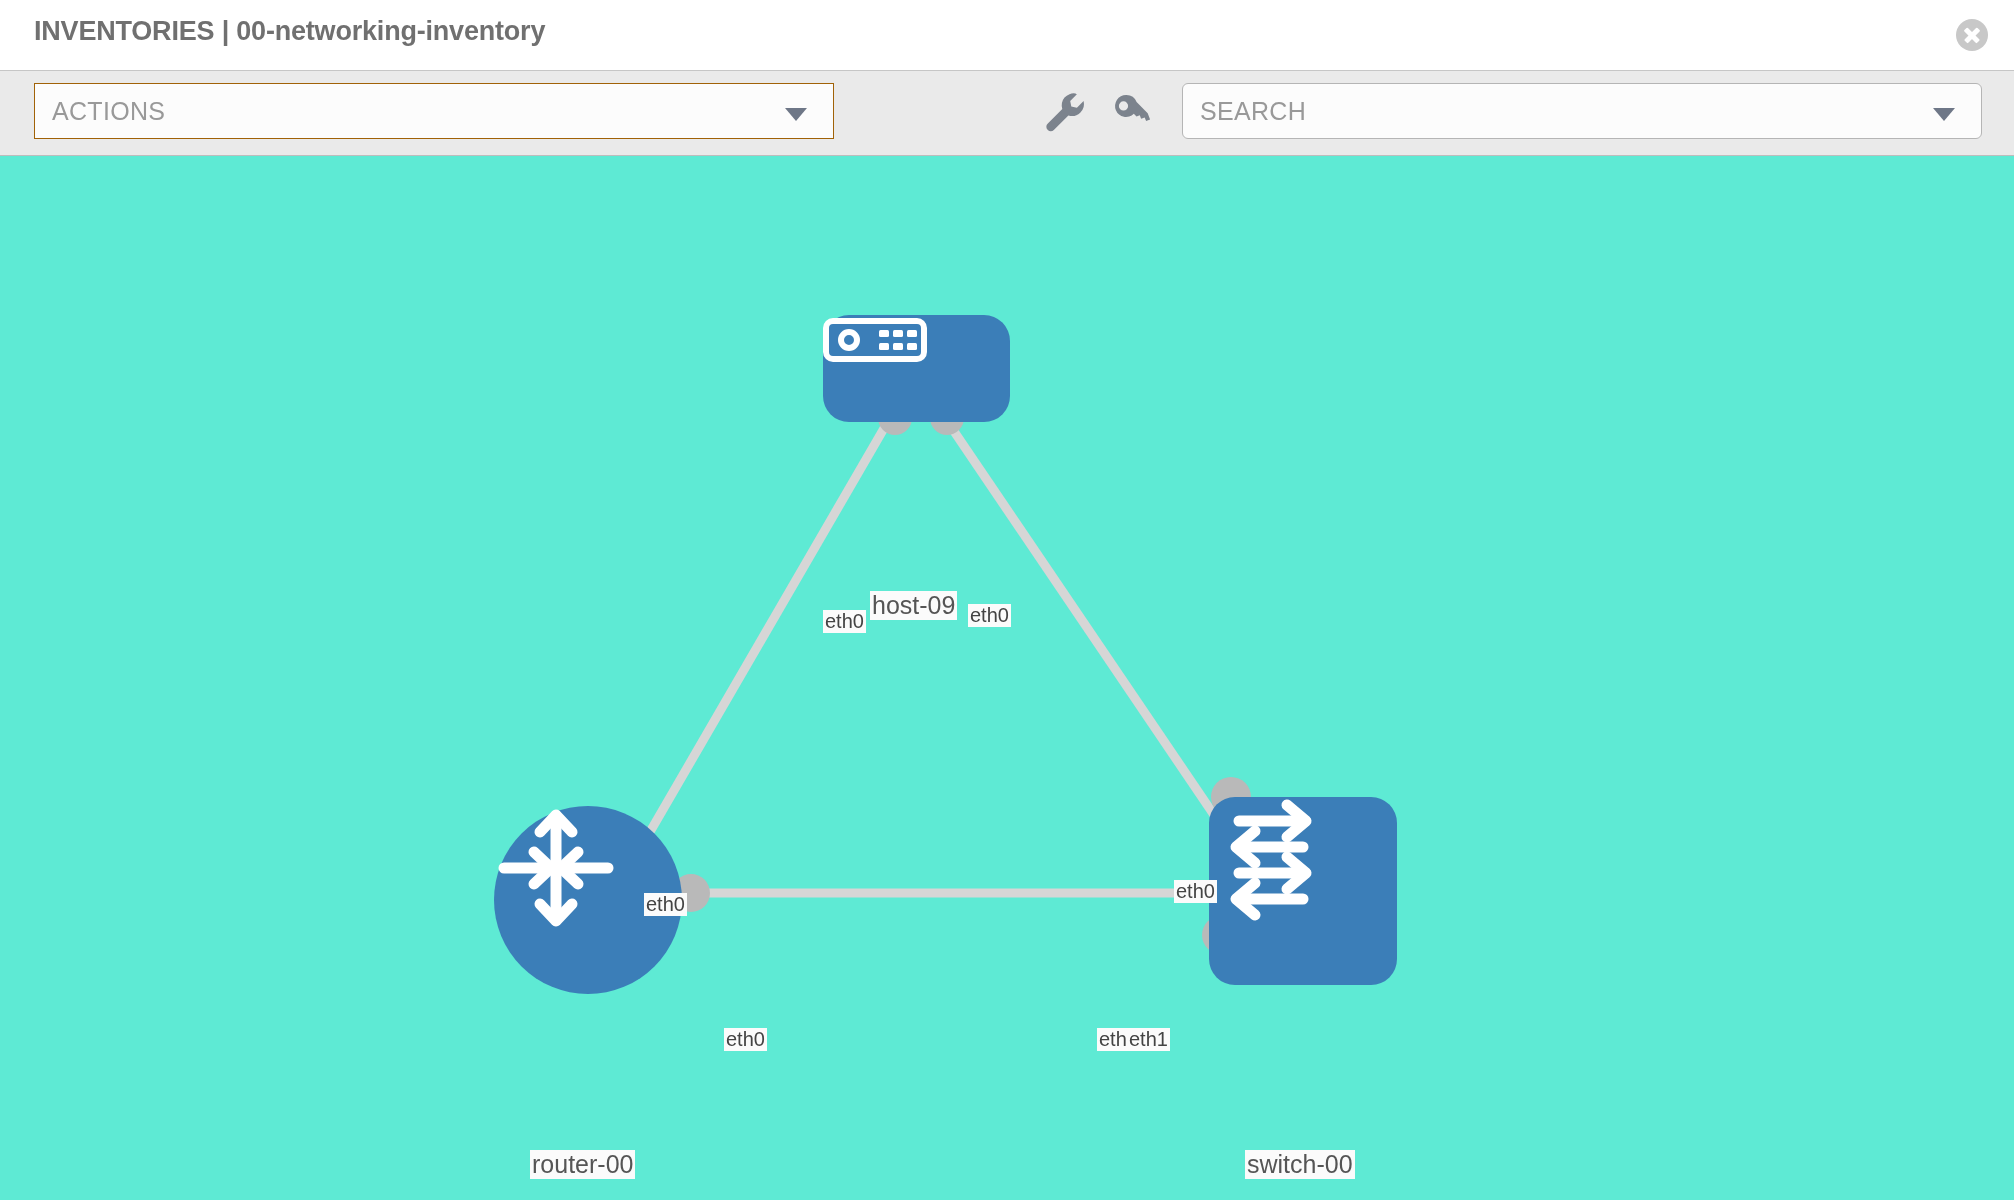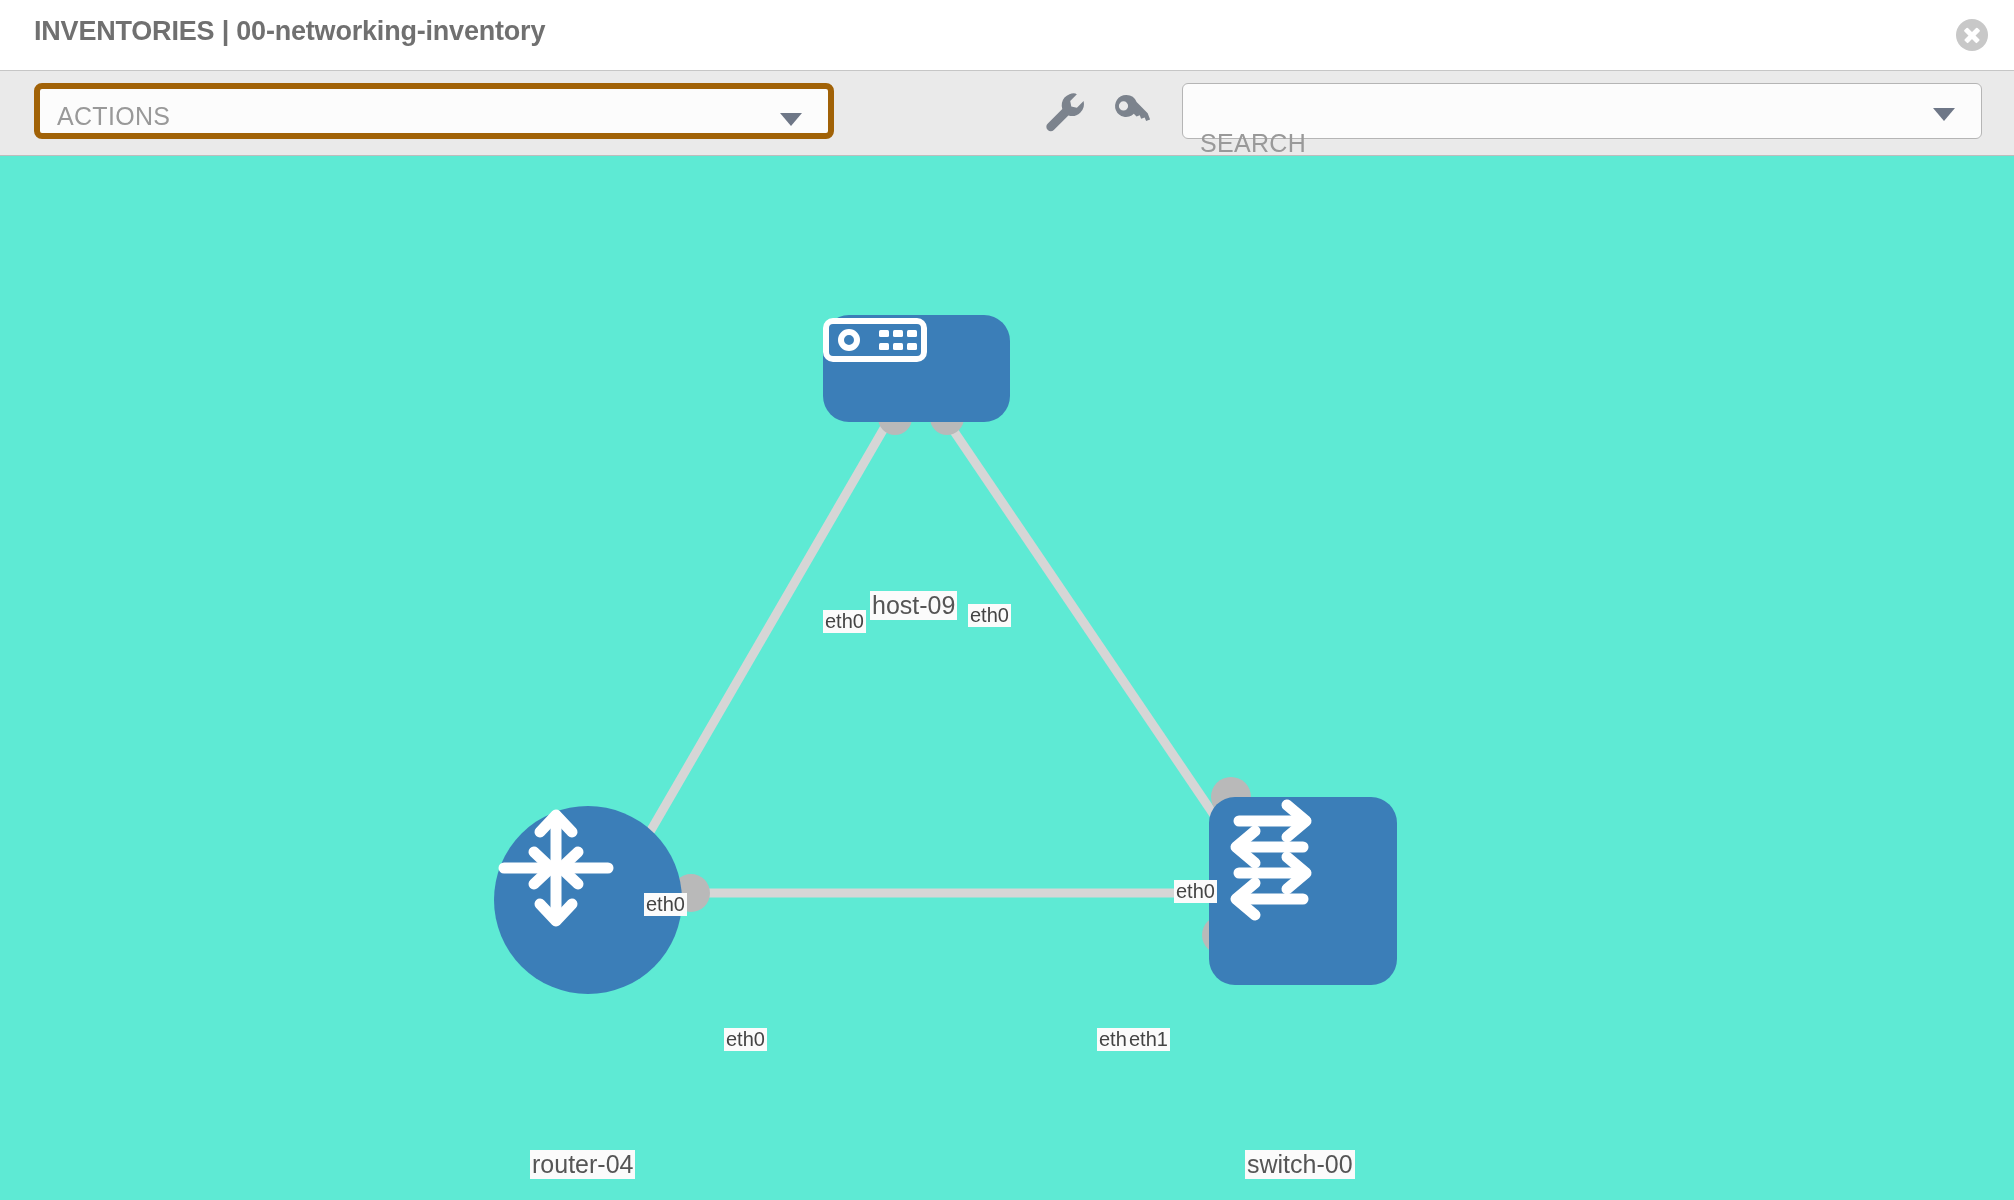--- a/index.html
+++ b/index.html
@@ -72,22 +72,22 @@
     box-sizing: border-box;
   }
 
   .actions-select {
     position: absolute;
     left: 34px;
     top: 12px;
     width: 800px;
     height: 56px;
     background: #fcfcfc;
-    border: 6px solid #a16207;
-    border-radius: 8px;
+    border: 1px solid #a16207;
+    border-radius: 0;
     box-sizing: border-box;
     cursor: pointer;
   }
   .actions-select .label {
     position: absolute;
     left: 17px;
     top: 13px;
     font-size: 25px;
     color: #999999;
     letter-spacing: 0.3px;
@@ -129,21 +129,20 @@
     width: 740px;
     height: 54px;
     border: 0;
     outline: none;
     background: transparent;
     font-family: "Liberation Sans", sans-serif;
     font-size: 25px;
     color: #6d28d9;
     padding: 0 17px;
     box-sizing: border-box;
-    margin-top: 32px;
   }
   .search-box .field::placeholder { color: #999999; letter-spacing: 0.3px; }
 
   
   .canvas {
     position: absolute;
     top: 156px; left: 0;
     width: 2014px;
     height: 1044px;
     background: #5eead4;
@@ -309,18 +308,18 @@
 
     <div class="edgelabel" style="left:1174px; top:724px;">eth0</div>
 
     <div class="edgelabel" style="left:724px; top:872px;">eth0</div>
 
     <div class="edgelabel" style="left:1097px; top:872px; z-index:1;">eth0</div>
     <div class="edgelabel" style="left:1127px; top:872px; z-index:2;">eth1</div>
 
     <div class="nodelabel" style="left:870px; top:435px; z-index:3;">host-09</div>
 
-    <div class="nodelabel" style="left:530px; top:994px;">router-04</div>
+    <div class="nodelabel" style="left:530px; top:994px;">router-00</div>
 
     <div class="nodelabel" style="left:1245px; top:994px;">switch-00</div>
 
   </div>
 </div>
 
 </body></html>

